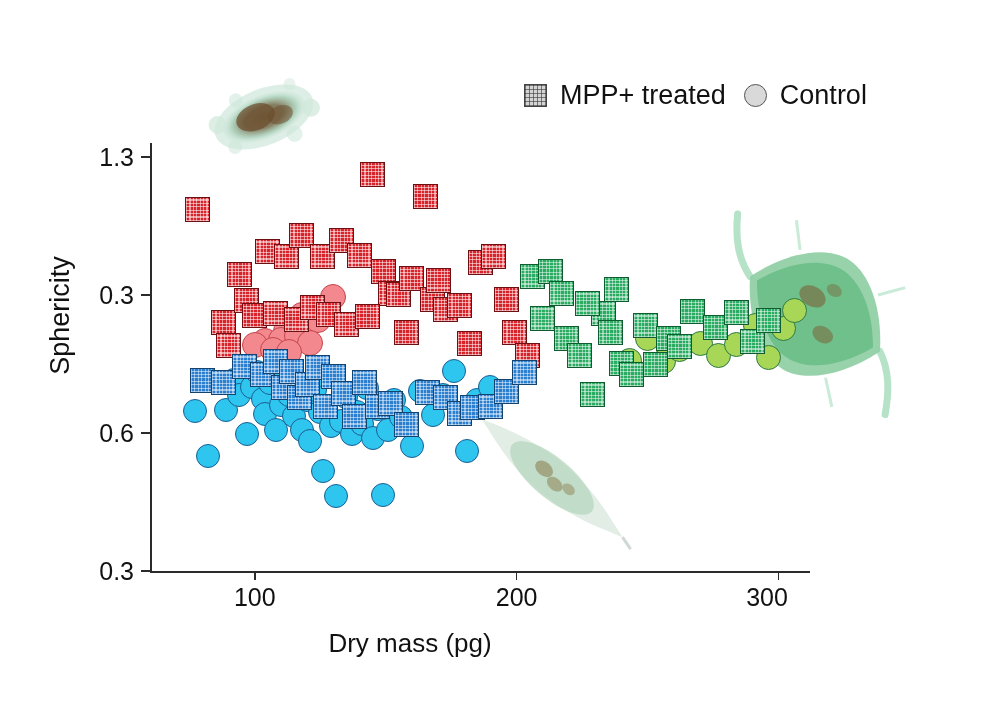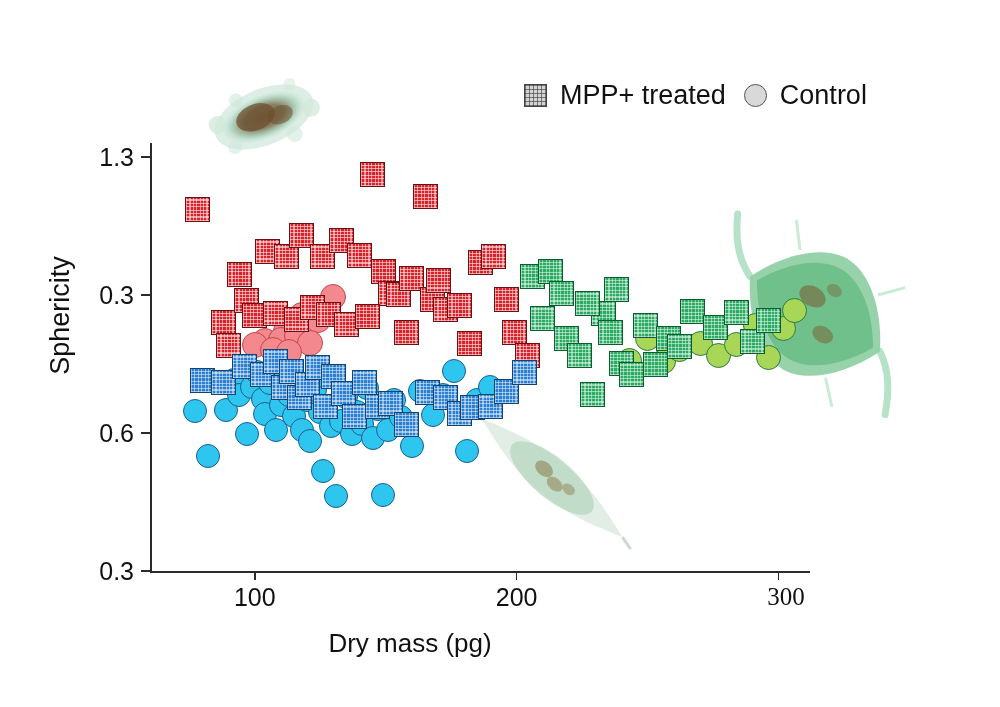--- a/index.html
+++ b/index.html
@@ -289,21 +289,21 @@
       </div>
       <div class="tick ytick" style="top: 156.006px;"></div>
       <div class="ytwrap" style="top: 156.806px;">
         <div class="ytlabel">1.3</div>
       </div>
       <div class="tick xtick" style="left: 253.962px;"></div>
       <div class="xtlabel" style="left: 254.762px;">100</div>
       <div class="tick xtick" style="left: 515.867px;"></div>
       <div class="xtlabel" style="left: 516.667px;">200</div>
       <div class="tick xtick" style="left: 777.771px;"></div>
-      <div class="xtlabel" style="left: 786px; font-family: Liberation Serif, serif;">300</div>
+      <div class="xtlabel" style="left: 767px;">300</div>
     </div>
 
   <div id="xlabel">
     <span>Dry mass (pg)</span>
   </div>
   <div id="ylabel">Sphericity</div>
 
   <div id="legend">
     <div class="lg-item">
       <span class="lg-sq"></span>

